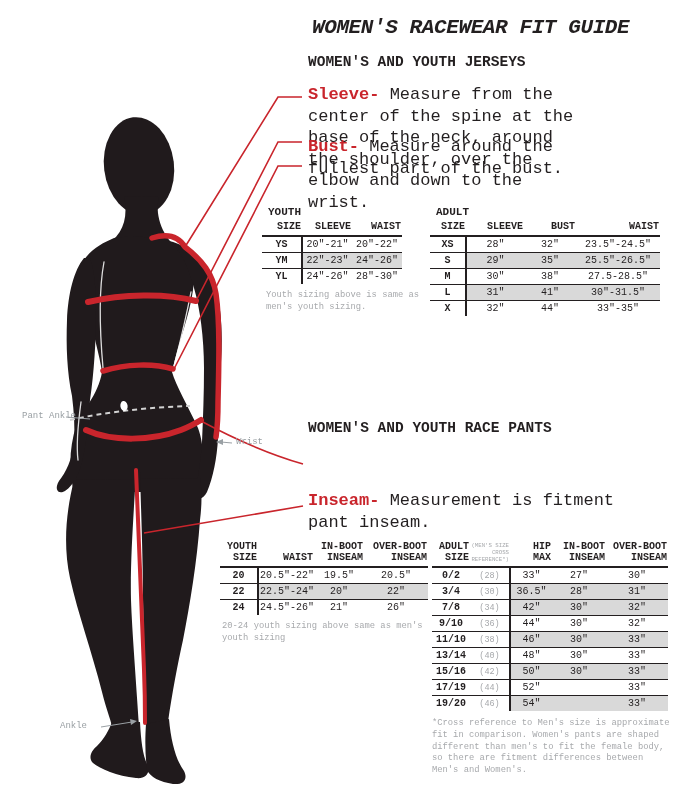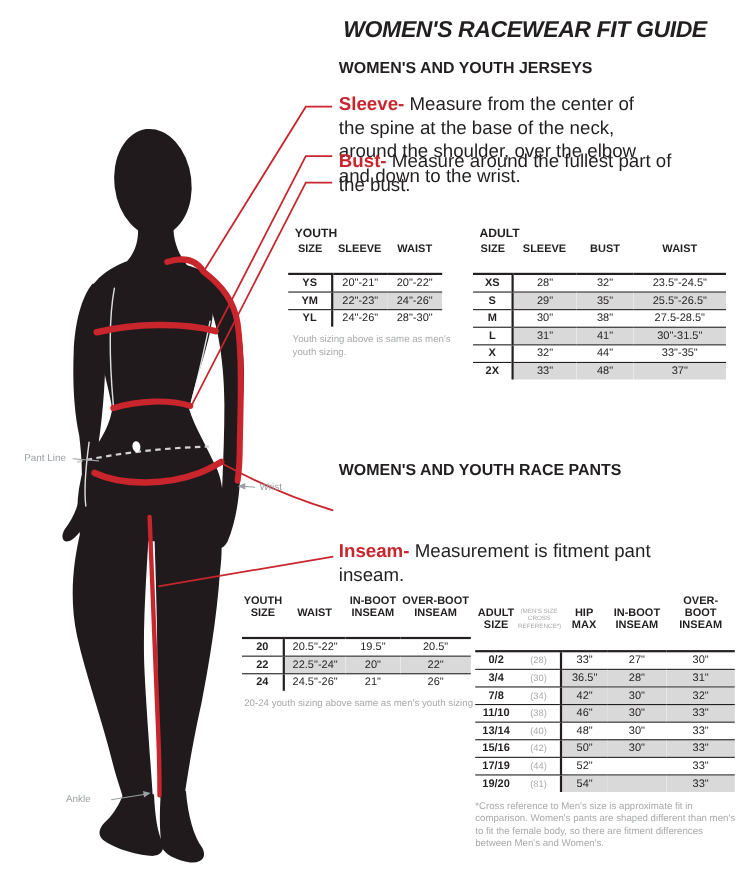--- a/index.html
+++ b/index.html
@@ -1,29 +1,29 @@
 <!DOCTYPE html>
 <html><head>
 <meta charset="utf-8">
 <style>
   html,body{margin:0;padding:0;background:#fff}
   .stage{position:relative;width:684px;height:800px;background:#fff;overflow:hidden;
-         font-family:Liberation Sans, sans-serif;color:#231f20}
+         font-family:Liberation Mono, monospace;color:#231f20}
   .abs{position:absolute}
   svg{display:block}
 
   .page-title{font-size:21px;font-weight:bold;font-style:italic;letter-spacing:-.4px;white-space:nowrap}
   .sec-head{font-size:14.5px;font-weight:bold;white-space:nowrap}
   .measure p{margin:0;font-size:17px;line-height:1.27}
   .term{color:#c9252c;font-weight:bold}
 
   .tbl-title{font-size:11px;font-weight:bold;margin:0 0 3px 6px}
   table{border-collapse:collapse;table-layout:fixed}
-  th{font-size:10px;font-weight:bold;line-height:1.12;vertical-align:bottom;text-align:center;
-     white-space:pre-line;padding:0 1px 16px;border-bottom:2px solid #231f20}
+  th{font-size:10px;font-weight:bold;line-height:1.12;vertical-align:bottom;text-align:right;
+     white-space:pre-line;padding:0 1px 3px;border-bottom:2px solid #231f20}
   th.small-head{font-size:5.7px;color:#a7a9ac;font-weight:normal;line-height:1.25}
   td{font-size:10px;text-align:center;padding:2px 1px;height:11px;white-space:nowrap;overflow:hidden}
   tbody tr+tr td{border-top:1px solid #231f20}
   td.divider{border-right:2px solid #231f20}
   tr.shaded td{background:#d9d9d9}
   tr.shaded td.label-col{background:#fff}
   td.label-col{font-weight:bold}
   td.muted{color:#a7a9ac;font-weight:normal;font-size:8.5px}
   .note{color:#a7a9ac;font-size:8.8px;line-height:1.32;margin-top:6px;margin-left:4px}
 
@@ -193,26 +193,20 @@
               <td>31"</td>
               <td>41"</td>
               <td>30"-31.5"</td>
             </tr>
             <tr>
               <td class="label-col divider">X</td>
               <td>32"</td>
               <td>44"</td>
               <td>33"-35"</td>
             </tr>
-            <tr class="shaded">
-              <td class="label-col divider">2X</td>
-              <td>33"</td>
-              <td>48"</td>
-              <td>37"</td>
-            </tr>
           </tbody>
         </table>
       </div>
   </div>
 
   <div class="abs sec-head" style="left:308px;top:420px">WOMEN'S AND YOUTH RACE PANTS</div>
   <div class="abs measure" style="left:308px;top:490px;width:310px">
     <p><span class="term">Inseam-</span>
        <span>Measurement is fitment pant inseam.</span></p>
   </div>
@@ -289,20 +283,27 @@
               <td>28"</td>
               <td>31"</td>
             </tr>
             <tr class="shaded">
               <td class="label-col">7/8</td>
               <td class="label-col divider muted">(34)</td>
               <td>42"</td>
               <td>30"</td>
               <td>32"</td>
             </tr>
+            <tr>
+              <td class="label-col">9/10</td>
+              <td class="label-col divider muted">(36)</td>
+              <td>44"</td>
+              <td>30"</td>
+              <td>32"</td>
+            </tr>
             <tr class="shaded">
               <td class="label-col">11/10</td>
               <td class="label-col divider muted">(38)</td>
               <td>46"</td>
               <td>30"</td>
               <td>33"</td>
             </tr>
             <tr>
               <td class="label-col">13/14</td>
               <td class="label-col divider muted">(40)</td>
@@ -319,28 +320,28 @@
             </tr>
             <tr>
               <td class="label-col">17/19</td>
               <td class="label-col divider muted">(44)</td>
               <td>52"</td>
               <td></td>
               <td>33"</td>
             </tr>
             <tr class="shaded">
               <td class="label-col">19/20</td>
-              <td class="label-col divider muted">(81)</td>
+              <td class="label-col divider muted">(46)</td>
               <td>54"</td>
               <td></td>
               <td>33"</td>
             </tr>
           </tbody>
         </table>
       </div>
     <div class="footnote" style="width:240px;margin-top:7px">*Cross reference to Men's size is approximate fit in comparison. Women's pants are shaped different than men's to fit the female body, so there are fitment differences between Men's and Women's.</div>
   </div>
 
-  <div class="abs fig-label" style="left:22px;top:411px">Pant Line</div>
+  <div class="abs fig-label" style="left:22px;top:411px">Pant Ankle</div>
   <div class="abs fig-label" style="left:236px;top:437px">Wrist</div>
   <div class="abs fig-label" style="left:60px;top:721px">Ankle</div>
 
 </div>
 
 </body></html>

